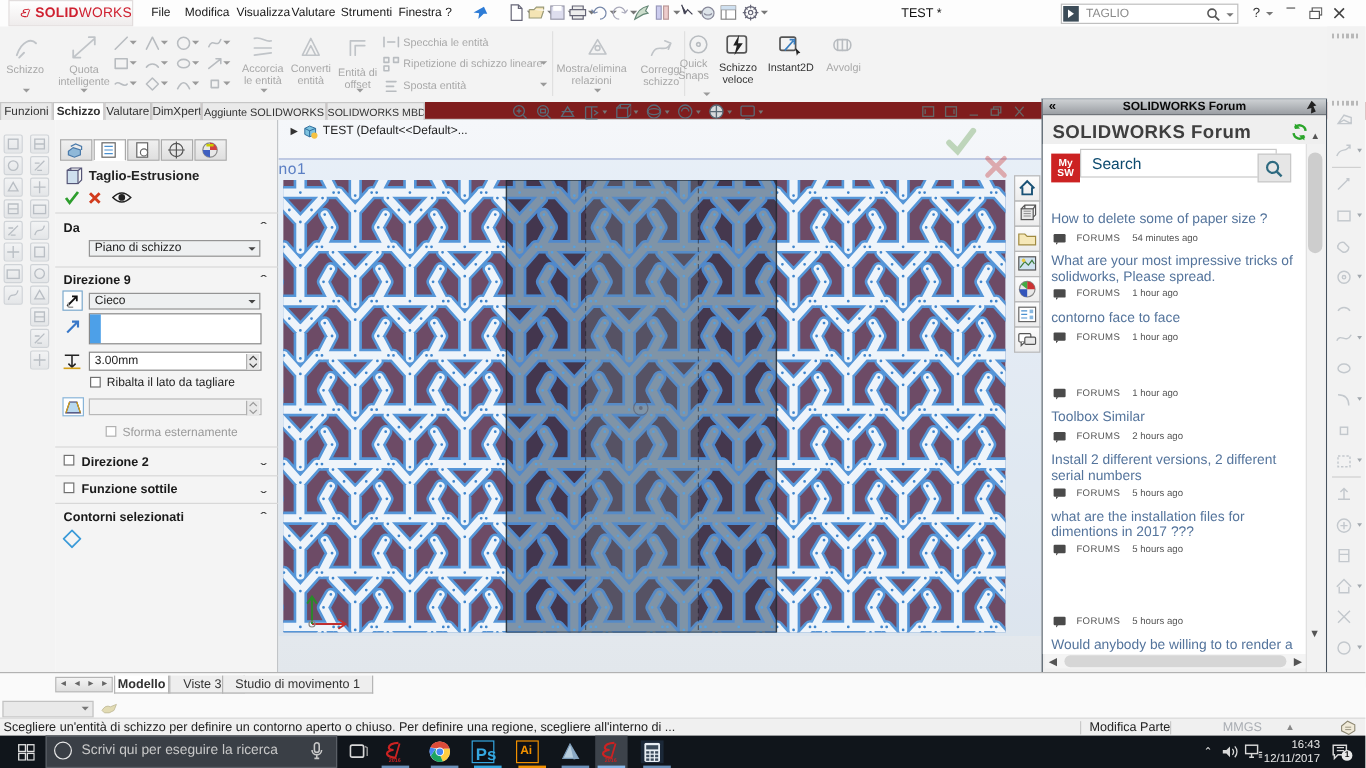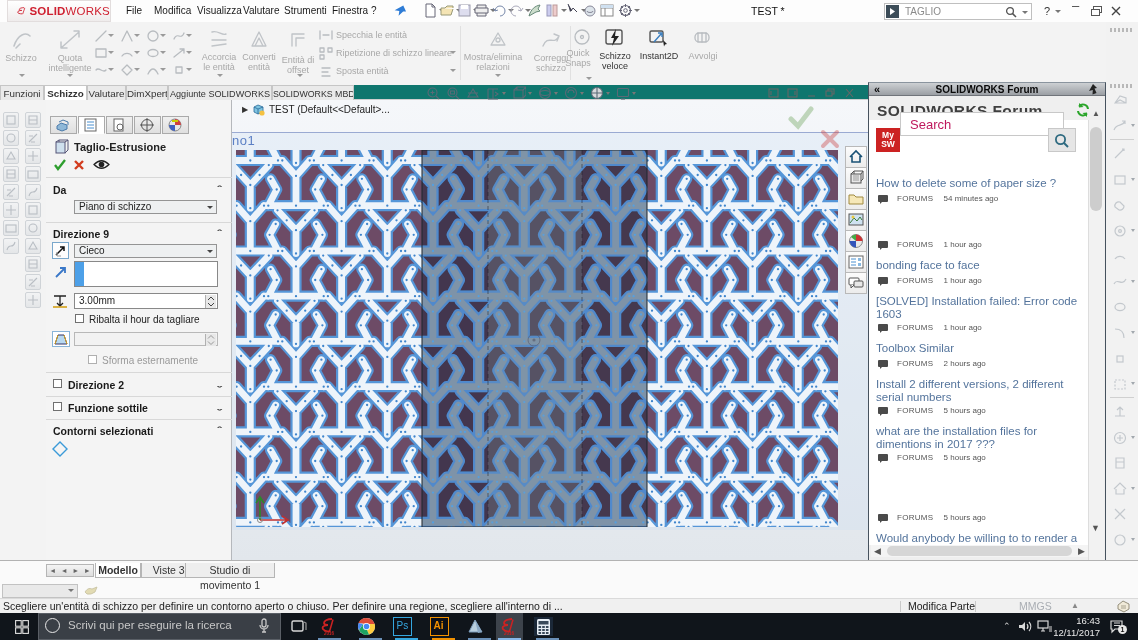--- a/index.html
+++ b/index.html
@@ -10,21 +10,21 @@
 #logo{position:absolute;left:7px;top:0;width:104px;height:22px;background:linear-gradient(#ffffff,#efecec);border:1px solid #e2dddd;color:#cf2030;display:flex;align-items:center}
 .menu{position:absolute;top:0;height:22px;line-height:22px;font-size:10px;color:#1a1a1a}
 .tic{position:absolute;top:3px}
 .caret{position:absolute;width:0;height:0;border-left:3px solid transparent;border-right:3px solid transparent;border-top:3.5px solid #777}
 
 #ribbon{position:absolute;left:0;top:22px;width:1138px;height:63px;background:#f3f3f3}
 .rlab{position:absolute;font-size:9px;color:#a8a8a8;text-align:center;line-height:10px;width:70px}
 .rsep{position:absolute;top:4px;width:1px;height:54px;background:#e0e0e0}
 .rdd{position:absolute;width:0;height:0;border-left:3px solid transparent;border-right:3px solid transparent;border-top:3.5px solid #9a9a9a}
 
-#tabrow{position:absolute;left:0;top:85px;width:1138px;height:15px;background:#0f766e;border-bottom:1px solid #cfcfcf}
+#tabrow{position:absolute;left:0;top:85px;width:1138px;height:15px;background:#7f1d1d;border-bottom:1px solid #cfcfcf}
 .tab{position:absolute;top:0;height:15px;line-height:16px;font-size:9.8px;color:#333;text-align:center;background:#eaeaea;border:1px solid #c6c6c6;border-bottom:none;white-space:nowrap;overflow:hidden}
 .tab.active{background:#fff;font-weight:bold;z-index:2}
 .hud{position:absolute;top:1px;height:14px;display:flex;align-items:center}
 
 #lefttools{position:absolute;left:0;top:100px;width:46px;height:460px;background:#f3f3f3}
 .lt{position:absolute;width:16px;height:16px;border:1px solid #cfd3d7;border-radius:2px;background:linear-gradient(#f2f3f4,#e4e6e8)}
 
 #pm{position:absolute;left:46px;top:100px;width:186px;height:460px;background:#f4f4f4;border-right:1px solid #b5b8bc;font-size:10.5px;color:#222}
 .pmtab{position:absolute;top:16px;width:27px;height:18px;background:linear-gradient(#f0f0f0,#dfdfdf);border:1px solid #aaa}
 .pmtab.active{background:#fff;border-bottom-color:#fff}
@@ -635,21 +635,21 @@
       <svg style="position:absolute;left:6px;top:194px" width="16" height="14" viewBox="0 0 16 14">
         <path d="M2 2 L14 2 M8 2 L8 12 M5 9 L8 12 L11 9" fill="none" stroke="#222" stroke-width="1.3"></path>
         <path d="M1 13 L15 13" stroke="#d4a017" stroke-width="1.6"></path>
       </svg>
       <div style="position:absolute;left:28px;top:193px;width:144px;height:16px;background:#fff;border:1px solid #888;font-size:10px;line-height:14px;padding-left:4px">3.00mm<div class="spin" style="height:13px">
           <svg width="10" height="13" viewBox="0 0 10 13">
             <path d="M2 5 L5 2 L8 5 M2 8 L5 11 L8 8" fill="none" stroke="#444" stroke-width="1"></path>
           </svg>
         </div></div>
       <div class="cb" style="left:29px;top:214px"></div>
-      <span style="position:absolute;left:43px;top:214px;font-size:10px">Ribalta il hour da tagliare</span>
+      <span style="position:absolute;left:43px;top:214px;font-size:10px">Ribalta il lato da tagliare</span>
       <div style="position:absolute;left:6px;top:231px;width:18px;height:16px;border:1px solid #88b4d8;background:#fff">
         <svg width="16" height="14" viewBox="0 0 16 14">
           <path d="M2 12 L5 3 L11 3 L14 12 Z" fill="#b8d8f0" stroke="#336"></path>
           <path d="M5 3 L2 12 M11 3 L14 12" stroke="#d4a017"></path>
         </svg>
       </div>
       <div class="dd" style="left:28px;top:232px;width:144px;background:#f2f2f2;border-color:#b8b8b8">
         <div class="spin" style="height:12px">
           <svg width="10" height="12" viewBox="0 0 10 12">
             <path d="M2 4.5 L5 1.5 L8 4.5 M2 7.5 L5 10.5 L8 7.5" fill="none" stroke="#999" stroke-width="1"></path>
@@ -788,36 +788,36 @@
         <path d="M11 14 L11 9.5 L6.5 10 Z" fill="#2aa52a"></path>
       </svg>
       <div style="position:absolute;left:219px;top:37px;width:16px;height:441px;background:#f2f2f2;border-left:1px solid #ddd"></div>
       <div style="position:absolute;left:223px;top:26px;font-size:8px;color:#555">▲</div>
       <div style="position:absolute;left:221px;top:44px;width:12px;height:84px;background:#cdcdcd;border-radius:6px"></div>
       <div style="position:absolute;left:222px;top:440px;font-size:9px;color:#555">▼</div>
       <div style="position:absolute;left:0;top:37px;width:219px;height:425px;background:#fff"></div>
       <div style="position:absolute;left:7px;top:45px;width:24px;height:24px;background:#cc2222;color:#fff;font-weight:bold;font-size:8.5px;line-height:1.1;text-align:center">
         <div style="margin-top:3px">My<br>SW</div>
       </div>
-      <div style="position:absolute;left:31px;top:29px;width:164px;height:24px;background:#fff;border:1px solid #c8c8c8;font-size:13px;color:#be185d;line-height:23px;padding-left:9px">Search</div>
+      <div style="position:absolute;left:31px;top:41px;width:164px;height:24px;background:#fff;border:1px solid #c8c8c8;font-size:13px;color:#0c4a6e;line-height:23px;padding-left:9px">Search</div>
       <div style="position:absolute;left:179px;top:45px;width:28px;height:24px;background:#e6e6e6;border:1px solid #c8c8c8">
         <svg style="margin:4px auto;display:block" width="16" height="16" viewBox="0 0 16 16">
           <circle cx="6.5" cy="6.5" r="4.6" fill="none" stroke="#2e6a80" stroke-width="1.8"></circle>
           <line x1="10" y1="10" x2="14" y2="14" stroke="#2e6a80" stroke-width="2"></line>
         </svg>
       </div>
       <div class="fpost" style="top:94px">How to delete some of paper size ?</div>
       <div class="fbub" style="top:112px"></div>
       <div class="fmeta" style="top:111px">FORUMS&nbsp;&nbsp;&nbsp;&nbsp;<span style="letter-spacing:0">54 minutes ago</span></div>
+      <div class="fpost" style="top:129px">What are your most impressive tricks of solidworks, Please spread.</div>
       <div class="fbub" style="top:158px"></div>
       <div class="fmeta" style="top:157px">FORUMS&nbsp;&nbsp;&nbsp;&nbsp;<span style="letter-spacing:0">1 hour ago</span></div>
-      <div class="fpost" style="top:176px">bonding face to face</div>
+      <div class="fpost" style="top:176px">contorno face to face</div>
       <div class="fbub" style="top:194px"></div>
       <div class="fmeta" style="top:193px">FORUMS&nbsp;&nbsp;&nbsp;&nbsp;<span style="letter-spacing:0">1 hour ago</span></div>
-      <div class="fpost" style="top:212px">[SOLVED] Installation failed: Error code 1603</div>
       <div class="fbub" style="top:241px"></div>
       <div class="fmeta" style="top:240px">FORUMS&nbsp;&nbsp;&nbsp;&nbsp;<span style="letter-spacing:0">1 hour ago</span></div>
       <div class="fpost" style="top:259px">Toolbox Similar</div>
       <div class="fbub" style="top:277px"></div>
       <div class="fmeta" style="top:276px">FORUMS&nbsp;&nbsp;&nbsp;&nbsp;<span style="letter-spacing:0">2 hours ago</span></div>
       <div class="fpost" style="top:295px">Install 2 different versions, 2 different serial numbers</div>
       <div class="fbub" style="top:324px"></div>
       <div class="fmeta" style="top:323px">FORUMS&nbsp;&nbsp;&nbsp;&nbsp;<span style="letter-spacing:0">5 hours ago</span></div>
       <div class="fpost" style="top:342px">what are the installation files for dimentions in 2017 ???</div>
       <div class="fbub" style="top:371px"></div>
@@ -943,21 +943,21 @@
 
 <div id="bottomstrip">
   <div style="position:absolute;left:46px;top:3px;width:48px;height:13px;background:linear-gradient(#f4f4f4,#dedede);border:1px solid #b5b5b5;display:flex;align-items:center;justify-content:space-around;font-size:7px;color:#666">
         <span>◄</span>
         <span>◄</span>
         <span>►</span>
         <span>►</span>
       </div>
   <div class="mtab active" style="left:95px;width:46px">Modello</div>
   <div class="mtab" style="left:141px;width:63px">Viste 3D</div>
-  <div class="mtab" style="left:185px;width:90px">Studio di movimento 1</div>
+  <div class="mtab" style="left:185px;width:126px">Studio di movimento 1</div>
   <div style="position:absolute;left:2px;top:23px;width:76px;height:14px;background:#e9e9e9;border:1px solid #c2c2c2"></div>
   <div class="caret" style="left:68px;top:28px"></div>
   <svg style="position:absolute;left:84px;top:24px;opacity:.55" width="14" height="12" viewBox="0 0 14 12">
         <path d="M1 7 Q4 2 8 4 L13 2 L11 7 Q7 10 3 9 Z" fill="#cfc37a" stroke="#9a8f55" stroke-width=".8"></path>
       </svg>
 </div>
 <div id="statusbar">
   <span style="position:absolute;left:3px;top:1px">Scegliere un'entità di schizzo per definire un contorno aperto o chiuso. Per definire una regione, scegliere all'interno di ...</span>
   <span style="position:absolute;left:908px;top:1px">Modifica Parte</span>
   <div style="position:absolute;left:900px;top:2px;width:1px;height:11px;background:#c9c9c9"></div>
@@ -1002,21 +1002,21 @@
         <circle cx="9.5" cy="9.5" r="8.5" fill="#f1f1f1"></circle>
         <path d="M9.5 1 A8.5 8.5 0 0 1 17.6 7 L9.5 7 Z" fill="#dd4b39"></path>
         <path d="M1.5 6 A8.5 8.5 0 0 1 9.5 1 L13 7 L9.5 7 Z" fill="#dd4b39"></path>
         <path d="M17.6 7 A8.5 8.5 0 0 1 12 17.6 L9.5 12 L13 7 Z" fill="#ffcd40"></path>
         <path d="M12 17.6 A8.5 8.5 0 0 1 2 13 L6 7 L9.5 12 Z" fill="#1da462"></path>
         <path d="M1.5 6 A8.5 8.5 0 0 0 2 13 L6 7 Z" fill="#4587f3"></path>
         <circle cx="9.5" cy="9.5" r="3.6" fill="#fff"></circle>
         <circle cx="9.5" cy="9.5" r="2.8" fill="#4587f3"></circle>
       </svg>
       <div style="position:absolute;left:393px;top:4px;width:19px;height:19px;background:#0d1017;border:1.4px solid #35a7e0">
-        <span style="position:absolute;left:2.5px;top:2px;font-size:10px;font-weight:normal;color:#35a7e0">Ps</span>
+        <span style="position:absolute;left:2.5px;top:2px;font-size:14px;font-weight:bold;color:#35a7e0">Ps</span>
       </div>
       <div style="position:absolute;left:430px;top:4px;width:19px;height:19px;background:#0d1017;border:1.4px solid #f29100">
         <span style="position:absolute;left:2.5px;top:2px;font-size:10px;font-weight:bold;color:#f29100">Ai</span>
       </div>
       <svg class="tbi" style="left:466px;top:4px" width="19" height="19" viewBox="0 0 19 19">
         <path d="M3 15 L9 3 L16 15 Z" fill="#b8cede" stroke="#7a9ab8"></path>
         <path d="M9 3 L16 15 L12 16 Z" fill="#8aa8c4"></path>
       </svg>
       <div style="position:absolute;left:496px;top:0;width:27px;height:27px;background:#3d434b">
 <svg style="position:absolute;left:4px;top:4px" width="19" height="19" viewBox="0 0 19 19">

